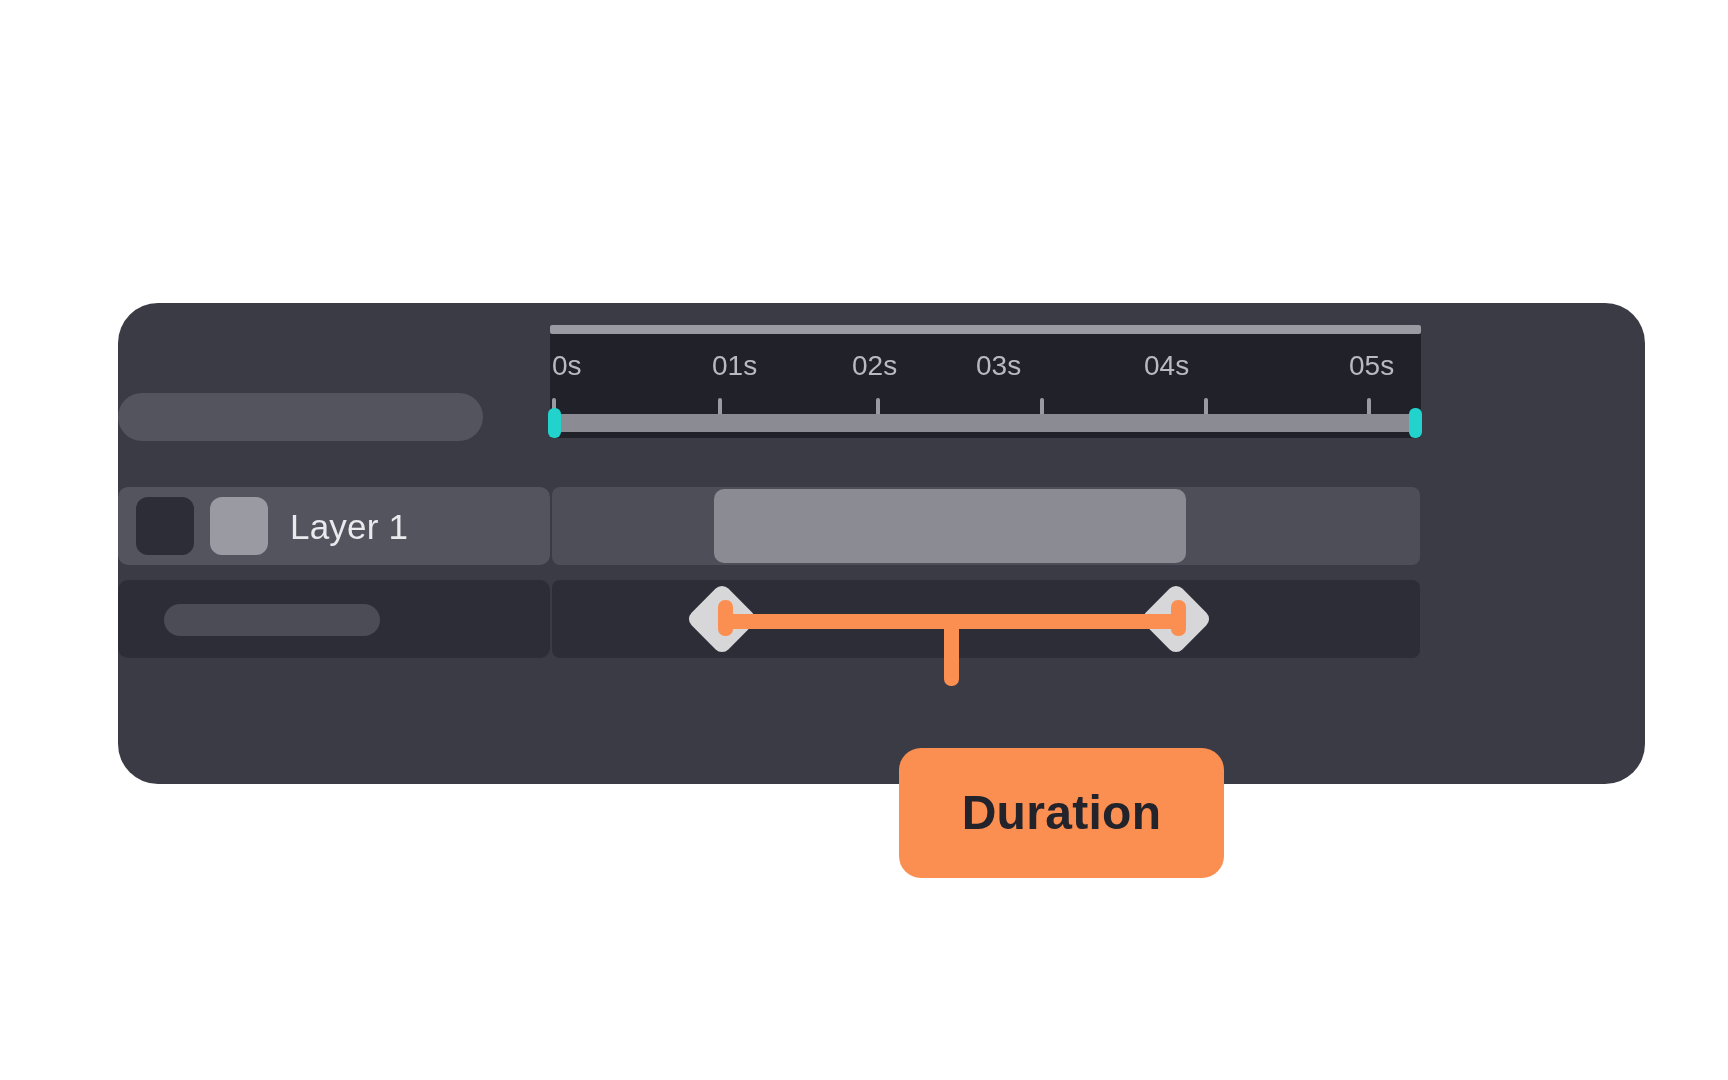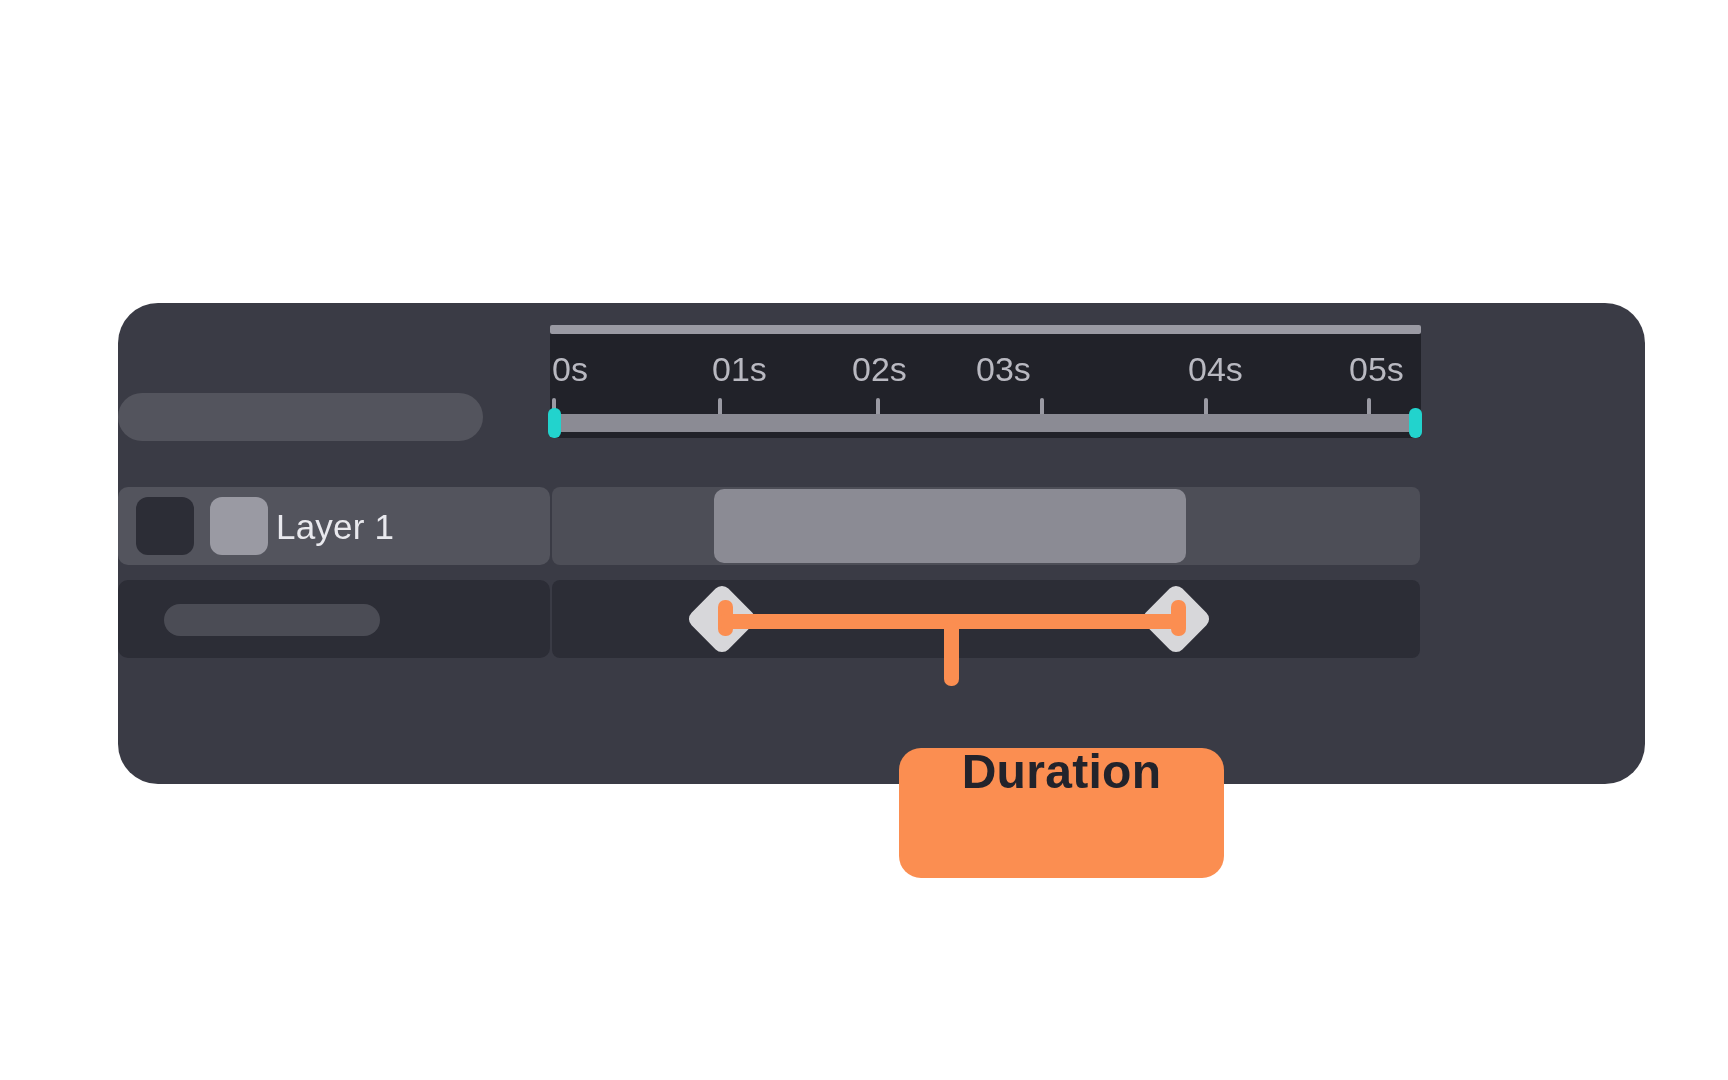--- a/index.html
+++ b/index.html
@@ -64,21 +64,21 @@
   .sw-light {
     width: 58px;
     height: 58px;
     border-radius: 12px;
     background: #9a9aa3;
     flex: none;
     margin-left: 16px;
   }
 
   .layer-label {
-    margin-left: 8px;
+    margin-left: 22px;
     color: #e9e9ee;
     font-size: 35px;
     line-height: 1;
     letter-spacing: 0.2px;
     white-space: nowrap;
   }
 
   .prop-header {
     position: absolute;
     left: 118px;
@@ -117,21 +117,21 @@
     width: 871px;
     height: 9px;
     background: #9a9aa3;
     border-radius: 2px;
   }
 
   .ruler-label {
     position: absolute;
     top: 352px;
     color: #b9b9c1;
-    font-size: 34px;
+    font-size: 28px;
     line-height: 1;
     white-space: nowrap;
   }
 
   .ruler-tick {
     position: absolute;
     top: 398px;
     width: 4px;
     height: 28px;
     background: #9a9aa3;
@@ -230,20 +230,21 @@
 
   .duration-badge {
     position: absolute;
     left: 899px;
     top: 748px;
     width: 325px;
     height: 130px;
     background: #fb8e51;
     border-radius: 22px;
     display: flex;
+    align-items: center;
     justify-content: center;
   }
 
   .duration-text {
     color: #22232b;
     font-size: 48px;
     font-weight: bold;
     line-height: 1;
     letter-spacing: 0.3px;
     white-space: nowrap;
@@ -267,21 +268,21 @@
   <div class="prop-header"></div>
   <div class="prop-pill"></div>
 
   <div class="ruler"></div>
   <div class="ruler-top-line"></div>
 
   <div class="ruler-label" style="left:552px">0s</div>
   <div class="ruler-label" style="left:712px">01s</div>
   <div class="ruler-label" style="left:852px">02s</div>
   <div class="ruler-label" style="left:976px">03s</div>
-  <div class="ruler-label" style="left:1188px">04s</div>
+  <div class="ruler-label" style="left:1144px">04s</div>
   <div class="ruler-label" style="left:1349px">05s</div>
 
   <div class="ruler-tick" style="left:552px"></div>
   <div class="ruler-tick" style="left:718px"></div>
   <div class="ruler-tick" style="left:876px"></div>
   <div class="ruler-tick" style="left:1040px"></div>
   <div class="ruler-tick" style="left:1204px"></div>
   <div class="ruler-tick" style="left:1367px"></div>
 
   <div class="scrub-bar"></div>

